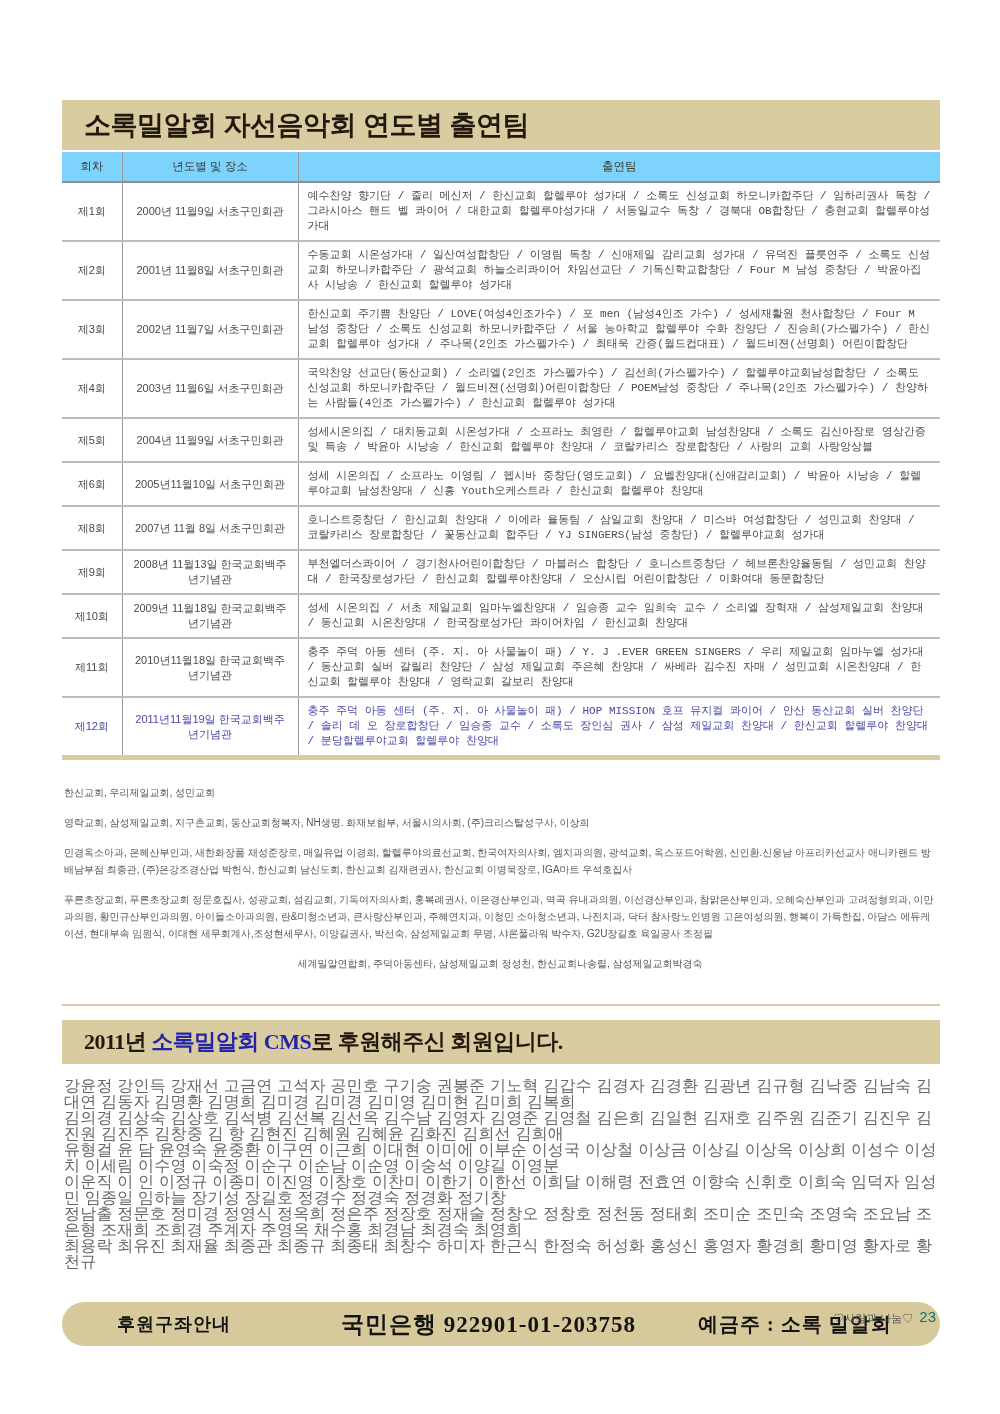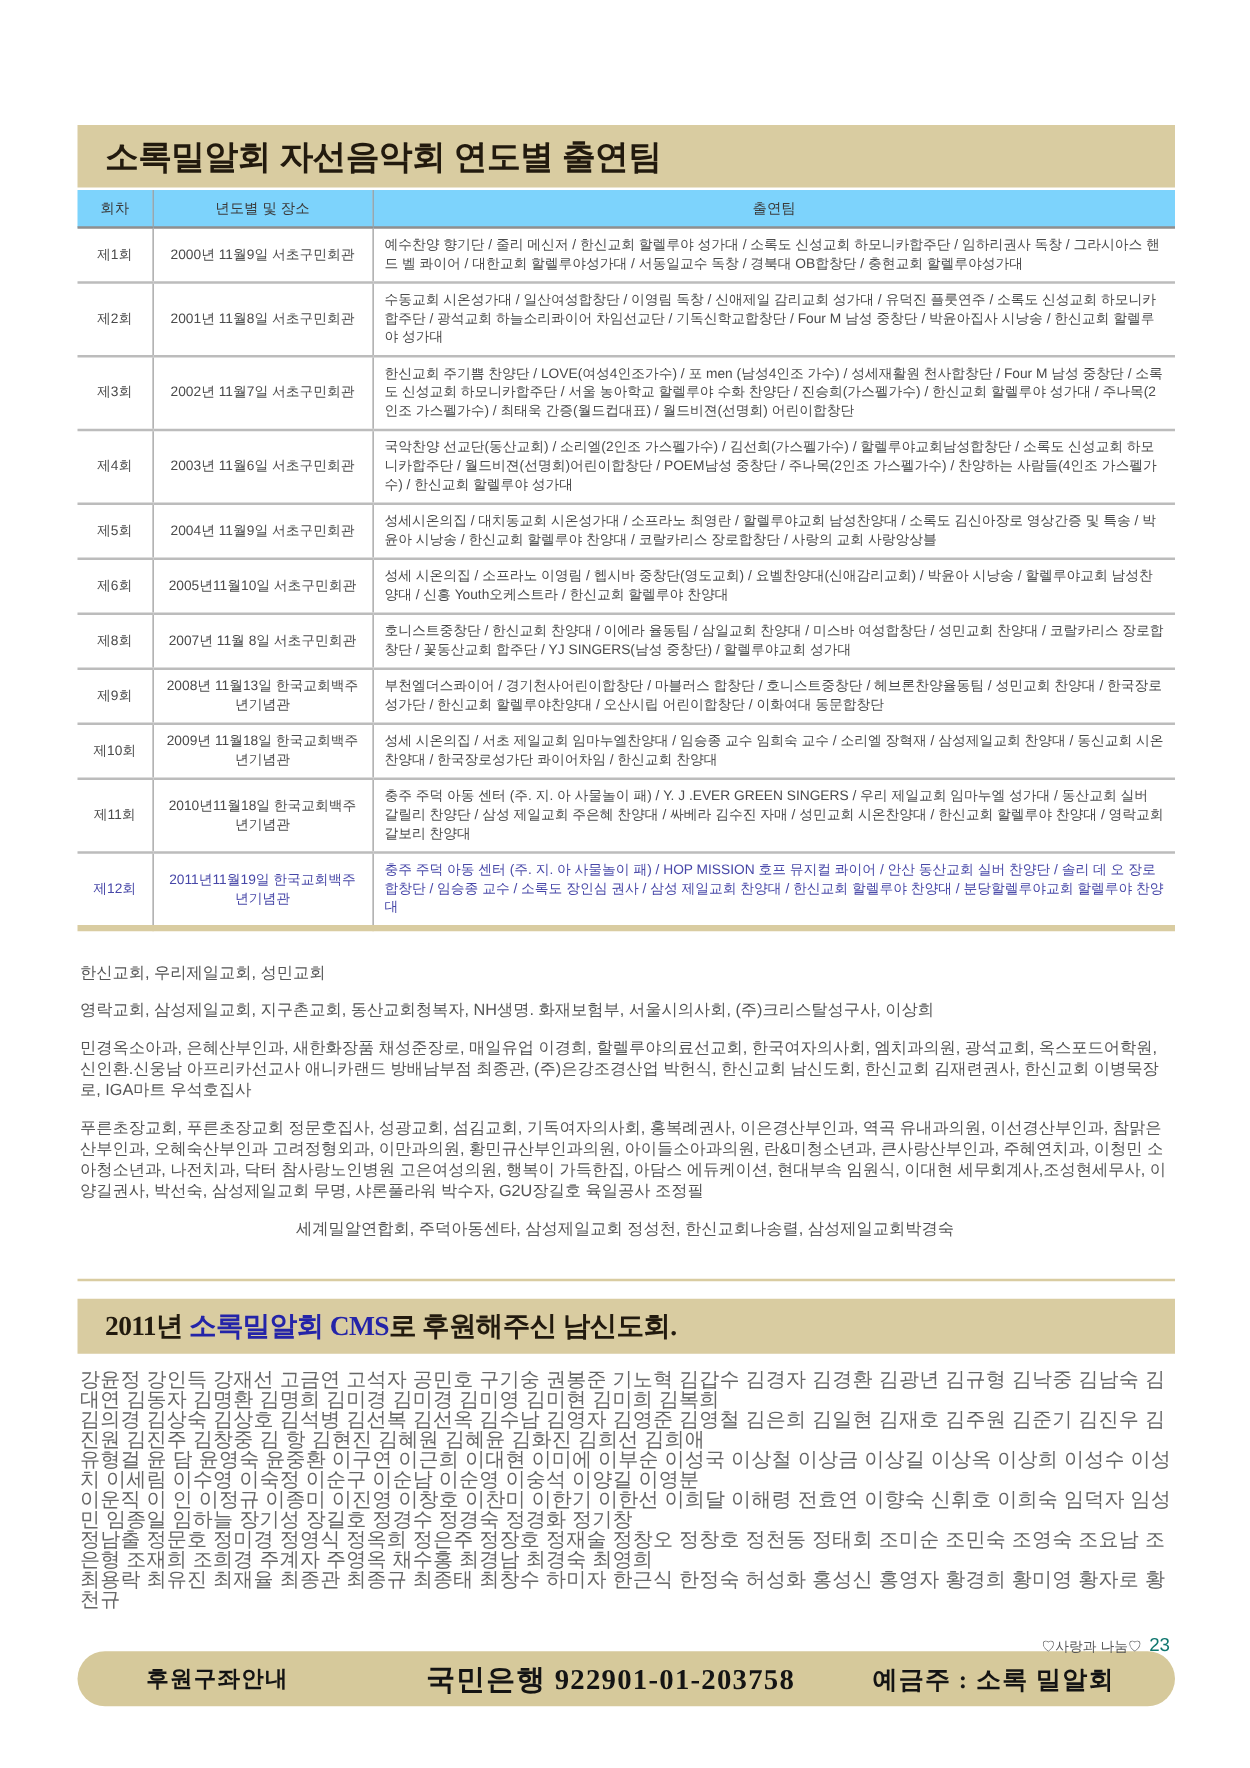--- a/index.html
+++ b/index.html
@@ -17,26 +17,26 @@
   
   table.concert { width:100%; border-collapse:collapse; margin-top:2px; font-size:11px;
                   color:#4a4a4a; border-bottom:5px solid #d9cca1; }
   table.concert th { font-weight:normal; font-size:11.5px; color:#3a3a3a; padding:7px 4px;
                      border-bottom:2px solid #8f8f8f; background:#7dd3fc; }
   table.concert td { padding:6px 9px; border-bottom:2px solid #bcbcbc; line-height:15px;
                      vertical-align:middle; }
   table.concert th + th, table.concert td + td { border-left:1px solid #9a9a9a; }
   .c-no  { width:60px;  text-align:center; white-space:nowrap; }
   .c-date{ width:176px; text-align:center; }
-  .c-perf{ text-align:left; }
+  .c-perf{ text-align:left;font-family:Liberation Mono, monospace; }
   tr.row-blue td { color:#4747a8; }
 
   
   .ad-paras { padding:12px 4px 14px 2px; border-bottom:2px solid #d9cca1; margin-bottom:14px; }
-  .ad-paras p { margin:0 0 13px 0; font-size:13px; line-height:17px; color:#555; }
+  .ad-paras p { margin:0 0 13px 0; font-size:10px; line-height:17px; color:#555; }
   .ad-paras p:last-child { margin-bottom:18px;text-align:center; }
 
   
   .names { padding:14px 2px 10px 2px; margin-bottom:22px; }
   .names div { font-size:16px; line-height:16px; color:#666; letter-spacing:0.2px; }
 
   
   .bank { background:#d6c99b; border-radius:26px; height:44px; display:flex; align-items:center;
           padding:0 30px 0 55px; margin-bottom:16px; }
   .bank-label { font-size:18px; font-weight:bold; color:#141414; letter-spacing:1px; }
@@ -144,21 +144,21 @@
 
       <p>영락교회, 삼성제일교회, 지구촌교회, 동산교회청복자, NH생명. 화재보험부, 서울시의사회, (주)크리스탈성구사, 이상희</p>
 
       <p>민경옥소아과, 은혜산부인과, 새한화장품 채성준장로, 매일유업 이경희, 할렐루야의료선교회, 한국여자의사회, 엠치과의원, 광석교회, 옥스포드어학원, 신인환.신웅남 아프리카선교사 애니카랜드 방배남부점 최종관, (주)은강조경산업 박헌식, 한신교회 남신도회, 한신교회 김재련권사, 한신교회 이병묵장로, IGA마트 우석호집사</p>
 
       <p>푸른초장교회, 푸른초장교회 정문호집사, 성광교회, 섬김교회, 기독여자의사회, 홍복례권사, 이은경산부인과, 역곡 유내과의원, 이선경산부인과, 참맑은산부인과, 오혜숙산부인과 고려정형외과, 이만과의원, 황민규산부인과의원, 아이들소아과의원, 란&amp;미청소년과, 큰사랑산부인과, 주혜연치과, 이청민 소아청소년과, 나전치과, 닥터 참사랑노인병원 고은여성의원, 행복이 가득한집, 아담스 에듀케이션, 현대부속 임원식, 이대현 세무회계사,조성현세무사, 이양길권사, 박선숙, 삼성제일교회 무명, 샤론풀라워 박수자, G2U장길호 육일공사 조정필</p>
 
       <p>세계밀알연합회, 주덕아동센타, 삼성제일교회 정성천, 한신교회나송렬, 삼성제일교회박경숙</p>
     </div>
 
-  <div class="bar serif"><span>2011년 </span><span class="hl">소록밀알회 CMS</span><span>로 후원해주신 남신도회.</span></div>
+  <div class="bar serif"><span>2011년 </span><span class="hl">소록밀알회 CMS</span><span>로 후원해주신 회원입니다.</span></div>
 
   <div class="names">
 
       <div>강윤정 강인득 강재선 고금연 고석자 공민호 구기숭 권봉준 기노혁 김갑수 김경자 김경환  김광년 김규형 김낙중 김남숙 김대연 김동자 김명환 김명희 김미경 김미경 김미영 김미현 김미희 김복희</div>
 
       <div>김의경 김상숙 김상호 김석병 김선복 김선옥 김수남 김영자 김영준 김영철 김은희 김일현 김재호 김주원 김준기 김진우 김진원 김진주 김창중 김 항 김현진 김혜원  김혜윤 김화진 김희선 김희애</div>
 
 
 
       <div>유형걸 윤  담 윤영숙 윤중환 이구연 이근희 이대현 이미에 이부순 이성국 이상철 이상금 이상길 이상옥 이상희 이성수 이성치 이세림 이수영 이숙정 이순구 이순남 이순영 이숭석 이양길  이영분</div>

